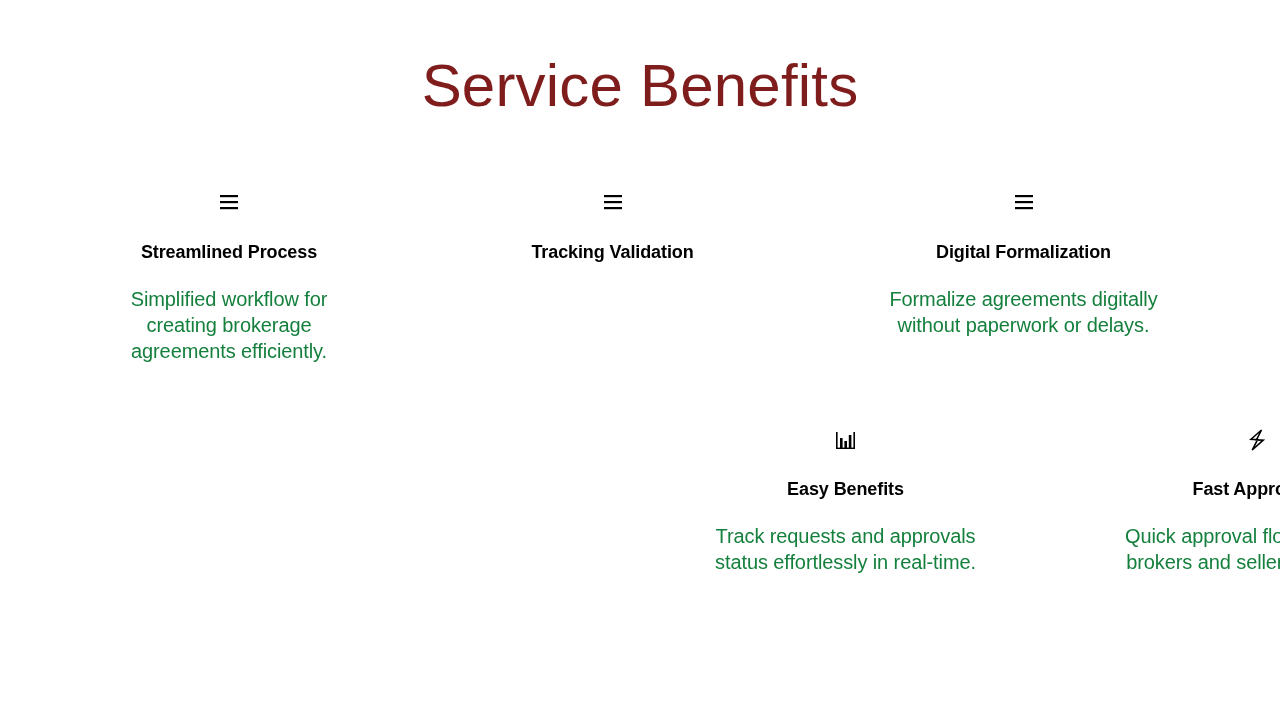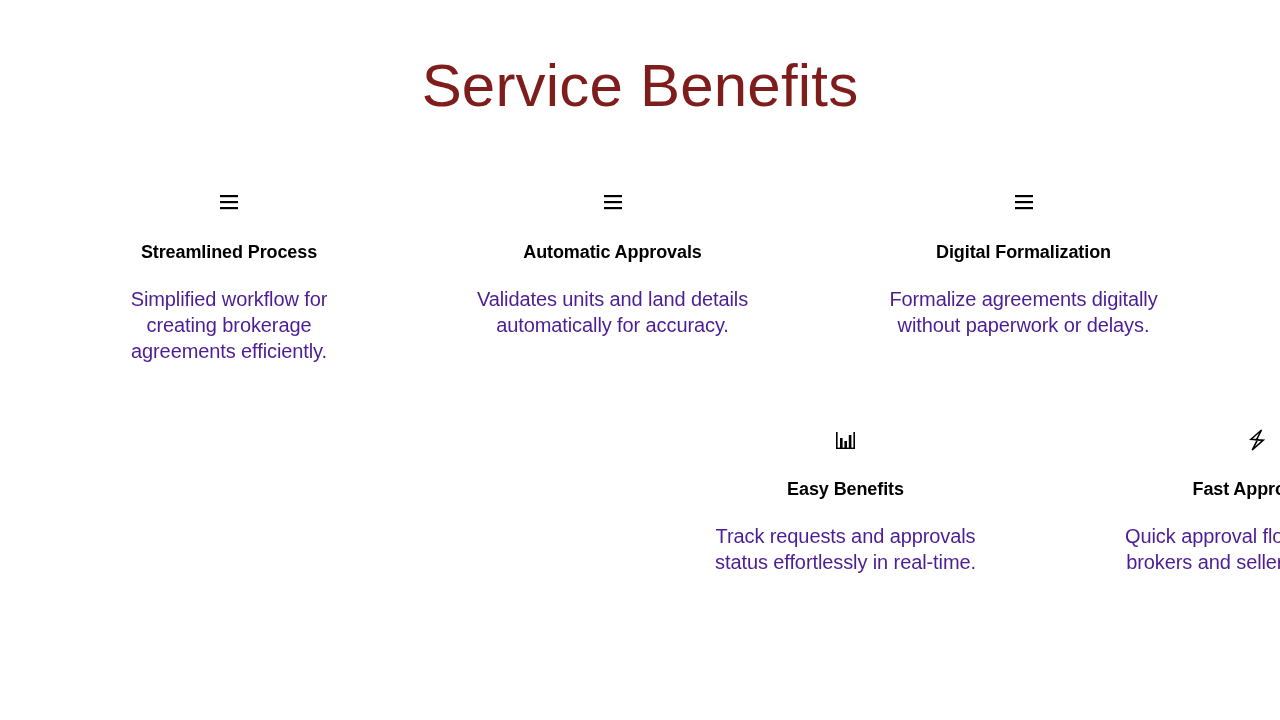--- a/index.html
+++ b/index.html
@@ -108,21 +108,21 @@
     margin: 0 0 14px 0;
     white-space: nowrap;
   }
 
   
   .card-body {
     font-size: 20px;
     line-height: 26px;
     font-weight: 400;
     letter-spacing: -0.1px;
-    color: #4c1d95;
+    color: #15803d;
     margin: 0;
   }
   .row-top .benefit-card:nth-child(1) .card-body { max-width: 235px; }
   .row-top .benefit-card:nth-child(2) .card-body { max-width: 312px; }
   .row-top .benefit-card:nth-child(3) .card-body { max-width: 312px; }
   .row-bottom .card-body { max-width: 310px; }
 </style>
 </head>
 <body style="background: rgb(255, 255, 255); color: rgb(0, 0, 0);">
 
@@ -145,22 +145,21 @@
     </div>
 
     <div class="benefit-card">
       <div class="card-icon">
         <svg width="18" height="20" viewBox="0 0 18 20" aria-hidden="true">
           <rect x="0" y="2" width="18" height="2.2" fill="#000000"></rect>
           <rect x="0" y="8" width="18" height="2.2" fill="#000000"></rect>
           <rect x="0" y="14" width="18" height="2.2" fill="#000000"></rect>
         </svg>
       </div>
-      <div class="card-heading">Automatic Approvals</div>
-      <div class="card-body">Validates units and land details automatically for accuracy.</div>
+      <div class="card-heading">Tracking Validation</div>
     </div>
 
     <div class="benefit-card">
       <div class="card-icon">
         <svg width="18" height="20" viewBox="0 0 18 20" aria-hidden="true">
           <rect x="0" y="2" width="18" height="2.2" fill="#000000"></rect>
           <rect x="0" y="8" width="18" height="2.2" fill="#000000"></rect>
           <rect x="0" y="14" width="18" height="2.2" fill="#000000"></rect>
         </svg>
       </div>

